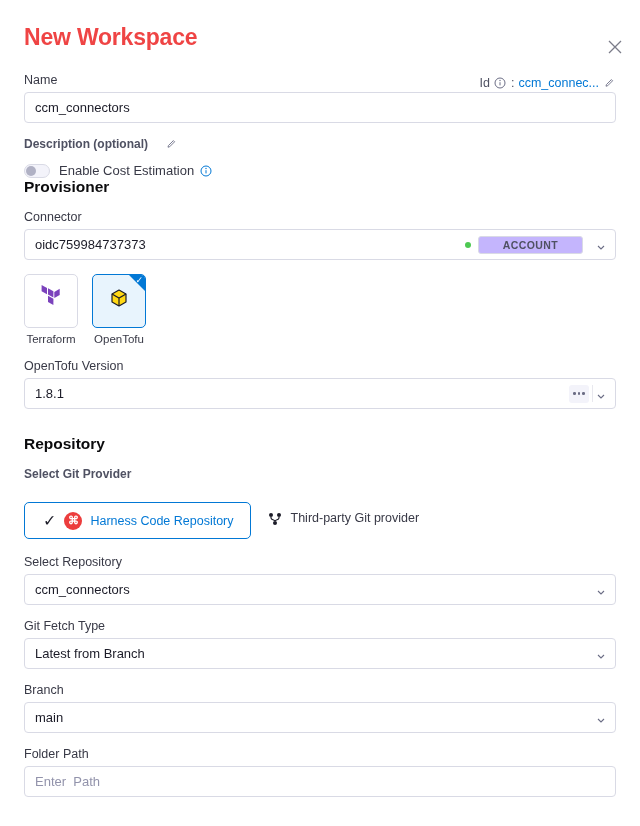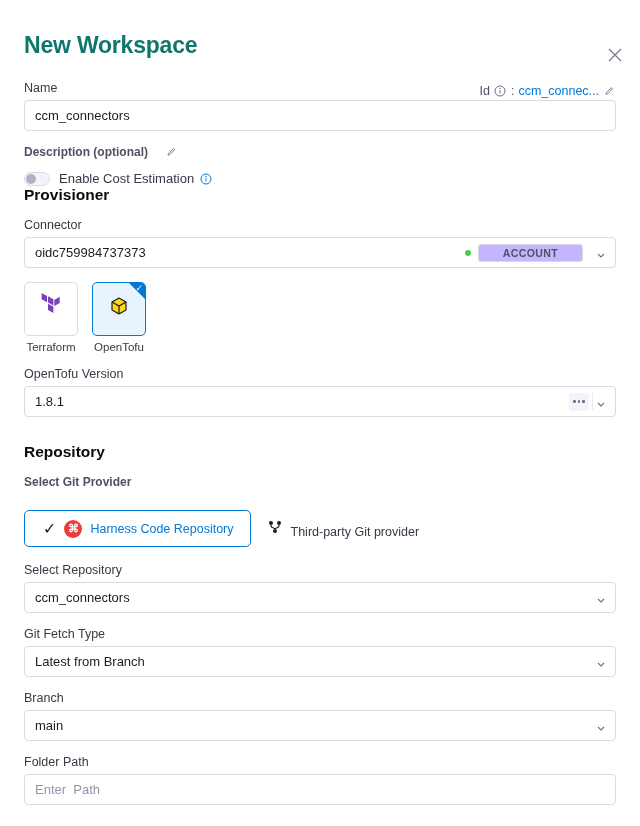--- a/index.html
+++ b/index.html
@@ -28,22 +28,22 @@
     height: 22px;
     cursor: pointer;
     opacity: .75;
   }
   .close-icon svg { display: block; }
 
   h1.title {
     font-size: 23px;
     font-weight: bold;
     letter-spacing: -0.2px;
-    margin: 32px 0 22px 0;
-    color: #0f766e;
+    margin: 24px 0 22px 0;
+    color: #ef4444;
   }
 
   .field-label {
     font-size: 12.5px;
     color: #383946;
     margin-bottom: 5px;
     display: block;
   }
   .row-between {
     display: flex;
@@ -276,21 +276,21 @@
     position: relative;
     cursor: pointer;
   }
   .provider-card .label {
     font-size: 12.5px;
     color: #0278d5;
     font-weight: normal;
   }
   .provider-plain {
     display: flex;
-    align-items: flex-end;
+    align-items: flex-start;
     gap: 8px;
     cursor: pointer;
   }
   .provider-plain .label {
     font-size: 12.5px;
     color: #383946;
   }
   .harness-logo {
     width: 18px; height: 18px; border-radius: 50%;
     background: #ec3d3d;

